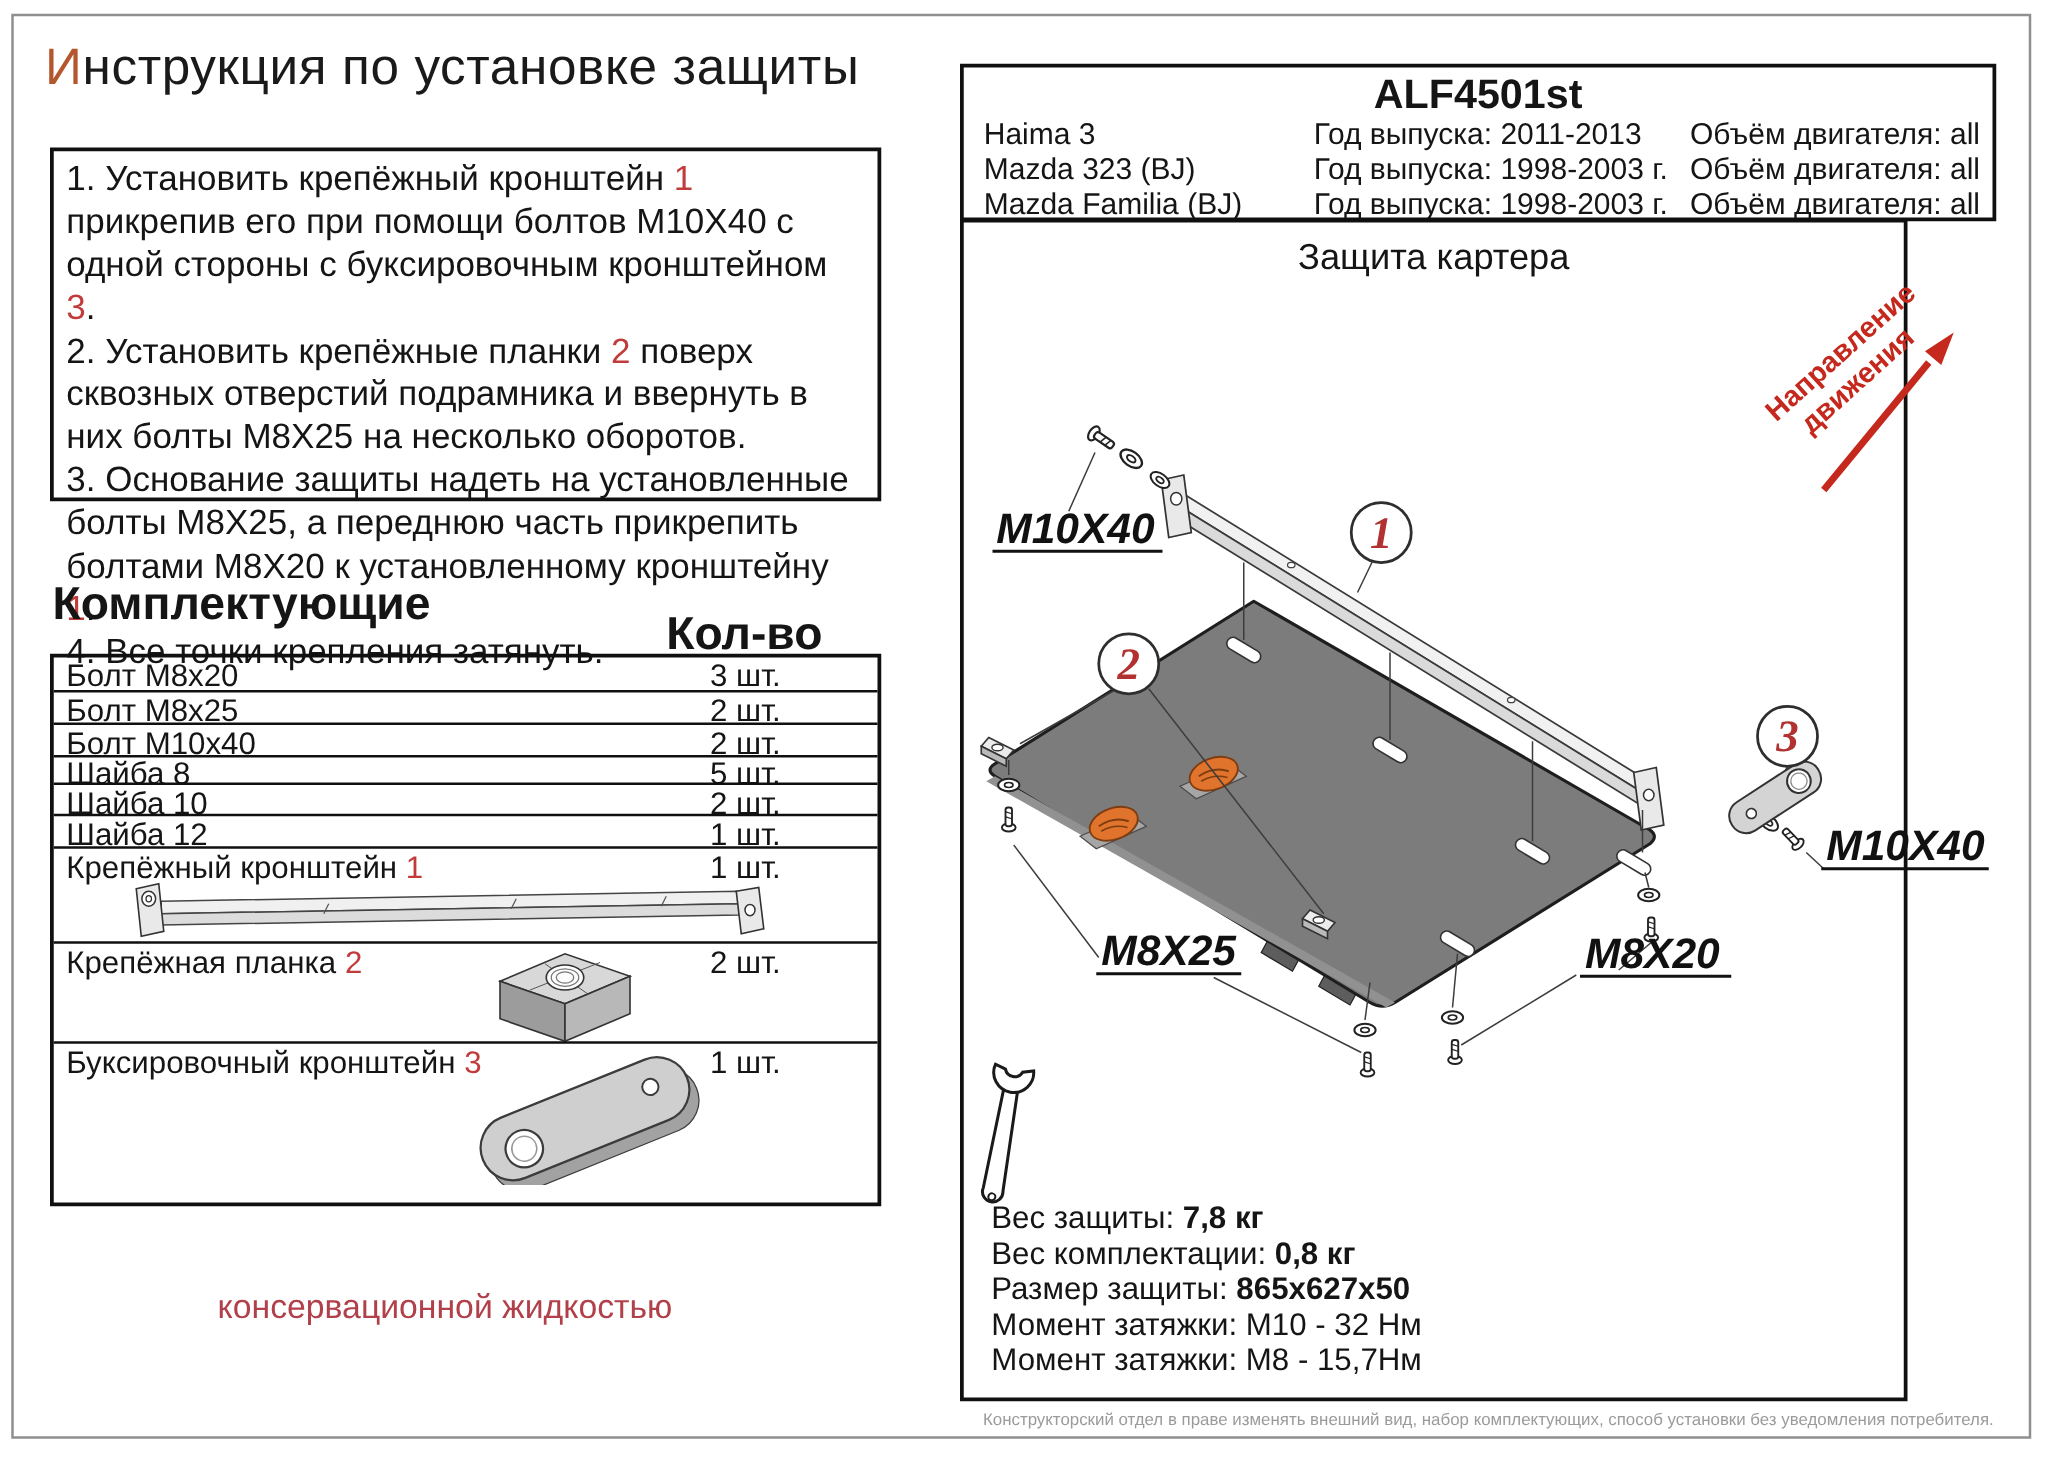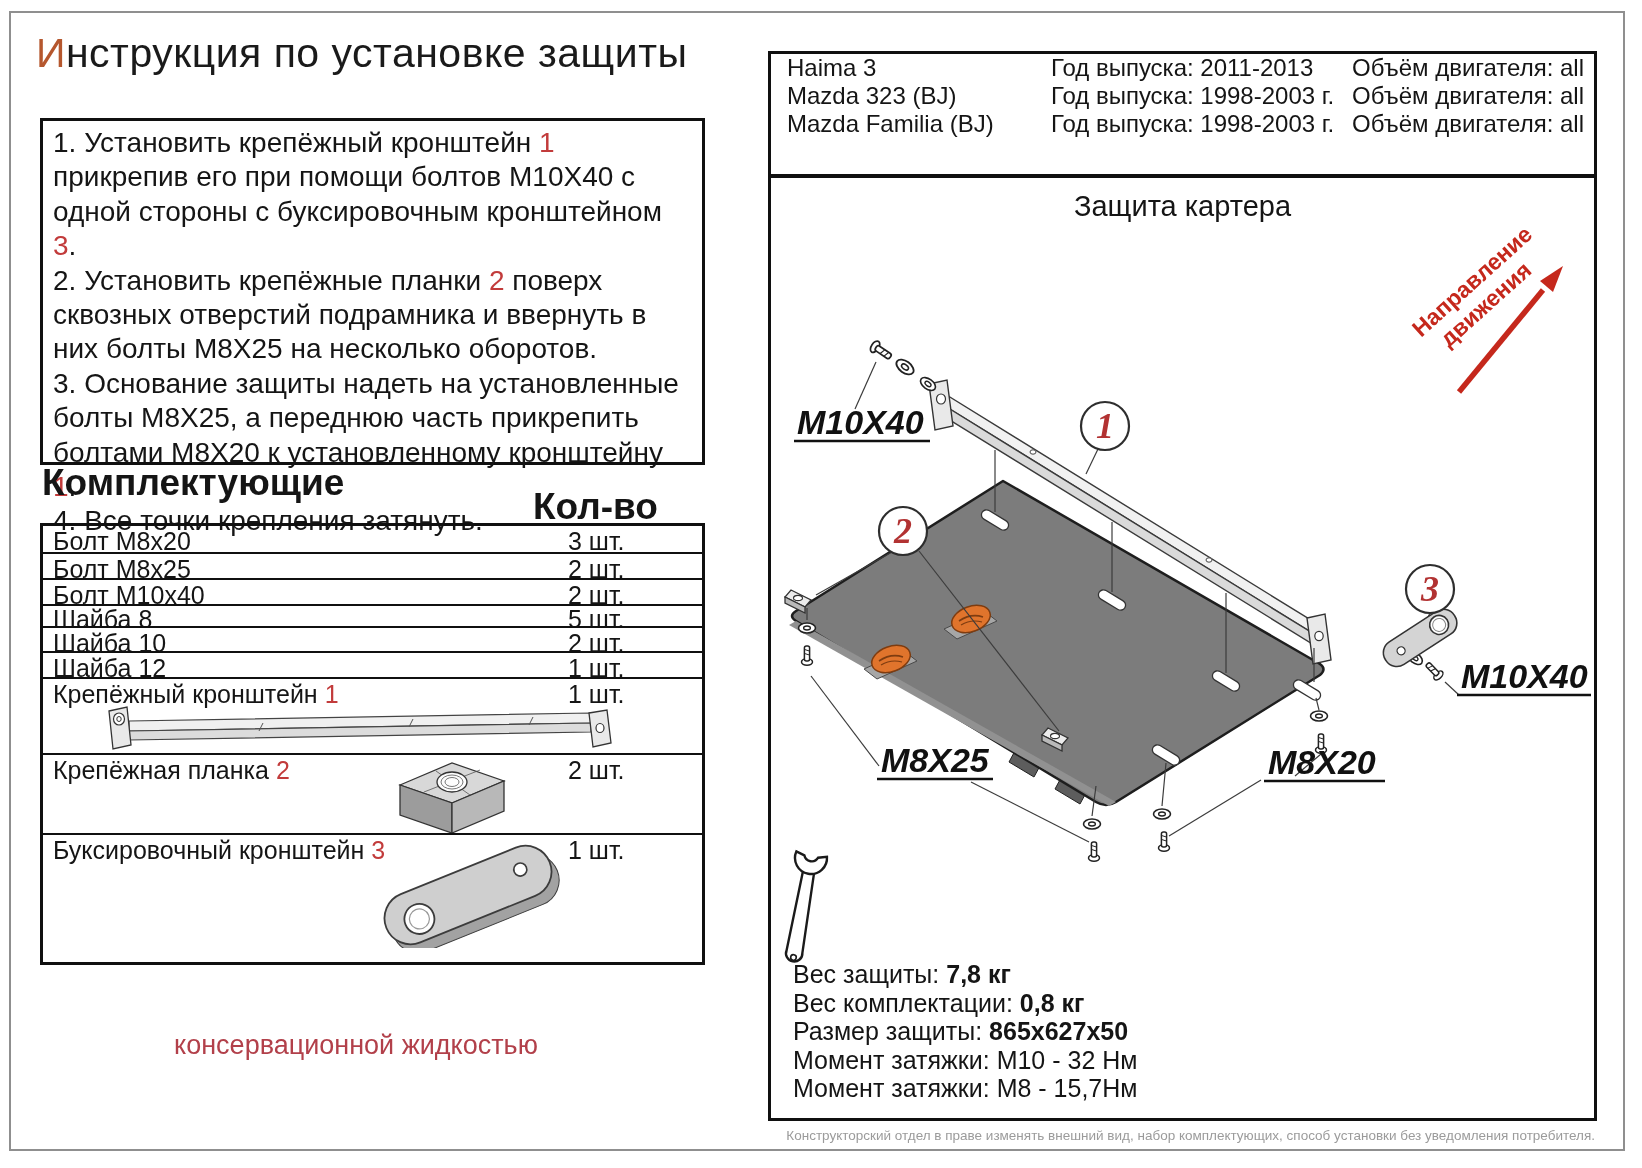--- a/index.html
+++ b/index.html
@@ -4,21 +4,21 @@
 <style>
   html,body{margin:0;padding:0;background:#e8e8e8;}
   .page{position:relative;width:1642px;height:1168px;background:#ffffff;overflow:hidden;
         font-family:"Liberation Sans",sans-serif;color:#151515;}
   .page-border{position:absolute;left:9px;top:11px;width:1616px;height:1140px;
         border:2px solid #8f8f8f;box-sizing:border-box;pointer-events:none;}
   
   .doc-title{position:absolute;left:36px;top:30px;margin:0;font-size:41px;font-weight:400;
         letter-spacing:0.5px;color:#1a1a1a;}
   .doc-title .initial{color:#b5572e;}
-  .instructions-box{position:absolute;left:40px;top:118px;width:665px;height:347px;
+  .instructions-box{position:absolute;left:40px;top:118px;width:665px;height:283px;
         border:3px solid #101010;box-sizing:border-box;padding:5px 10px 12px 10px;}
   .instructions-box p{margin:0;font-size:28px;line-height:34.4px;}
   .rednum{color:#c23b3b;}
   .parts-head-name{position:absolute;left:42px;top:462px;font-size:37px;font-weight:bold;}
   .parts-head-qty{position:absolute;left:533px;top:462px;font-size:37px;font-weight:bold;margin-top:24px;}
   .parts-table{position:absolute;left:40px;top:523px;width:665px;height:442px;
         border:3px solid #101010;box-sizing:border-box;}
   .prow{position:relative;width:100%;box-sizing:border-box;}
   .prow + .prow{border-top:2px solid #101010;}
   .pname{position:absolute;left:10px;top:1px;font-size:25px;white-space:nowrap;}
@@ -27,21 +27,21 @@
   .lube-note{position:absolute;left:40px;top:1026px;width:632px;text-align:center;
         font-size:27px;line-height:38px;color:#b2404a;}
   
   .product-box{position:absolute;left:768px;top:51px;width:829px;height:126px;
         border:3px solid #101010;box-sizing:border-box;}
   .product-code{text-align:center;font-size:33px;font-weight:bold;margin-top:2px;}
   .vrow{position:relative;height:28px;font-size:24px;}
   .vmodel{position:absolute;left:16px;}
   .vyears{position:absolute;left:280px;}
   .vengine{position:absolute;right:10px;}
-  .diagram-box{position:absolute;left:768px;top:175px;width:829px;height:946px;
+  .diagram-box{position:absolute;left:768px;top:175px;width:758px;height:946px;
         border:3px solid #101010;box-sizing:border-box;}
   .diagram-title{position:absolute;left:0;top:12px;width:100%;text-align:center;
         font-size:29px;z-index:2;}
   .diagram-svg{position:absolute;left:0;top:0;width:823px;height:940px;}
   .specs{position:absolute;left:22px;top:782px;font-size:25px;line-height:28.6px;z-index:2;}
   .specs b{font-weight:bold;}
   .footer-note{position:absolute;top:1128px;right:47px;font-size:13.5px;color:#9b9b9b;}
   .st-label{font:italic bold 34px "Liberation Sans",sans-serif;fill:#111;}
   .callout-num{font:italic bold 36px "Liberation Serif",serif;fill:#b23232;}
   .dirtext{font:600 23px "Liberation Sans",sans-serif;fill:#c5281c;}
@@ -134,20 +134,21 @@
         </g>
       </svg>
     </div>
   </div>
 
   <div class="lube-note">
     <div>консервационной жидкостью</div>
   </div>
 
   <div class="product-box">
+    <div class="product-code">ALF4501st</div>
     <div class="vrow">
       <span class="vmodel">Haima 3</span>
       <span class="vyears">Год выпуска: 2011-2013</span>
       <span class="vengine">Объём двигателя: all</span>
     </div>
     <div class="vrow">
       <span class="vmodel">Mazda 323 (BJ)</span>
       <span class="vyears">Год выпуска: 1998-2003 г.</span>
       <span class="vengine">Объём двигателя: all</span>
     </div>

